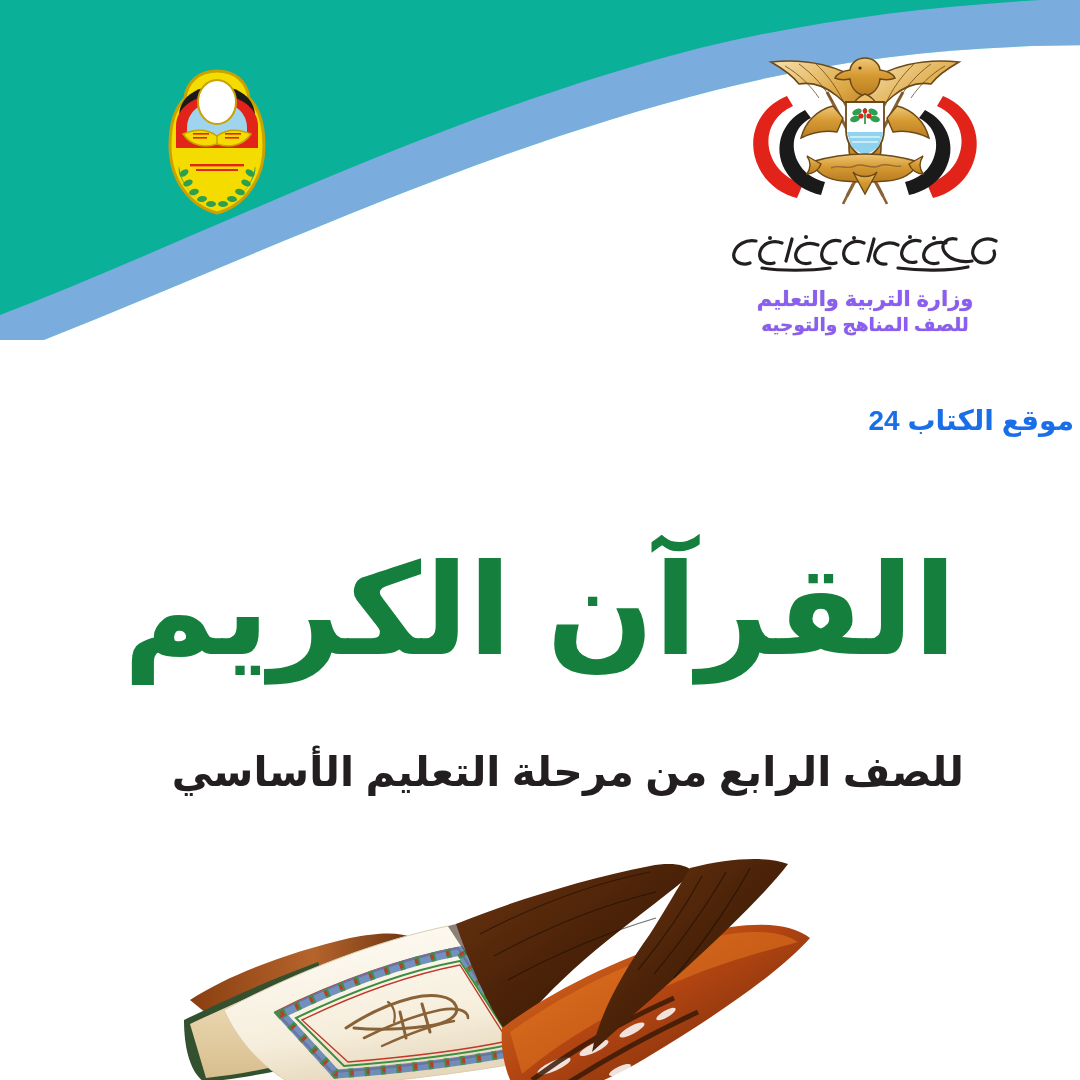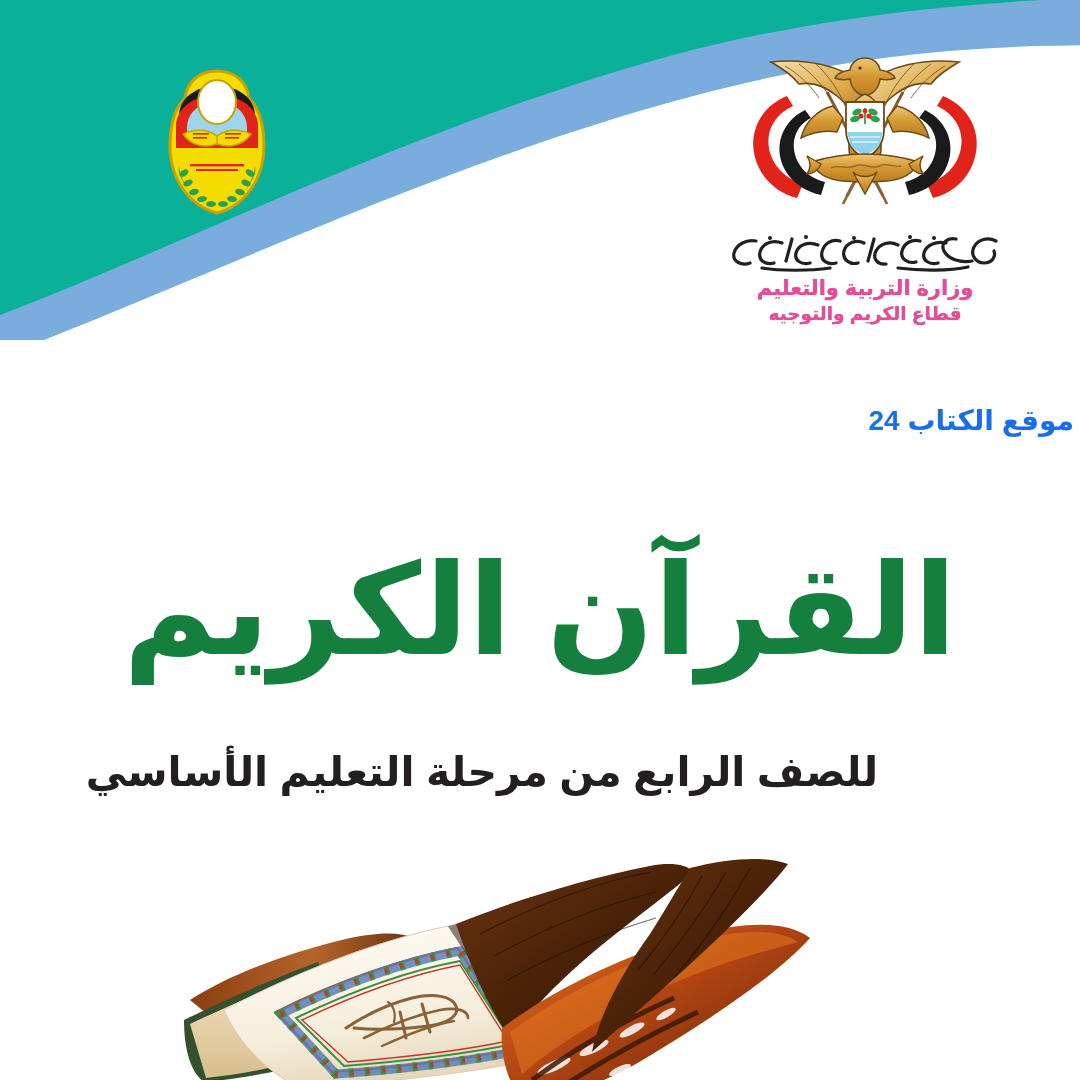--- a/index.html
+++ b/index.html
@@ -23,21 +23,21 @@
   
   .emblem-block{position:absolute;left:700px;top:44px;width:330px;text-align:center;}
   .emblem-art{width:300px;height:185px;margin:0 auto;display:block;}
   .emblem-art svg{display:block;width:100%;height:100%;}
 
   .rep-name{
     margin:2px auto 0;width:290px;height:42px;display:block;
   }
   .rep-name svg{display:block;width:100%;height:100%;}
 
-  .min-lines{margin-top:1px;color:#ec4899;line-height:1.32;}
+  .min-lines{margin-top:12px;color:#8b5cf6;line-height:1.32;}
   .min-line{
     font-weight:bold;letter-spacing:.6px;
     text-shadow:0 0 1px rgba(35,31,32,.55);
   }
   .min-line.l1{font-size:21px;letter-spacing:1.6px;}
   .min-line.l2{font-size:18.5px;letter-spacing:.7px;}
   .min-line.l3{font-size:18.5px;letter-spacing:.7px;}
 
   
   .site-mark{
@@ -48,21 +48,21 @@
     letter-spacing:.5px;direction:rtl;
   }
 
   
   .main-title{
     position:absolute;top:548px;left:0;width:1080px;text-align:center;
     font-size:126px;font-weight:bold;color:#15803d;
     letter-spacing:2px;line-height:1;direction:rtl;white-space:nowrap;
   }
   .subtitle{
-    position:absolute;top:752px;left:0;width:964px;text-align:center;
+    position:absolute;top:752px;left:0;width:964px;text-align:right;
     font-size:41px;font-weight:bold;color:#231f20;
     letter-spacing:.5px;line-height:1;direction:rtl;white-space:nowrap;
   }
 
   
   .quran-art{position:absolute;left:150px;top:852px;width:720px;height:240px;}
   .quran-art svg{display:block;width:100%;height:100%;}
 </style>
 </head>
 <body>
@@ -254,21 +254,21 @@
             <circle cx="190" cy="6" r="2"></circle>
           <circle cx="134" cy="7" r="2"></circle>
             <circle cx="86" cy="6" r="2"></circle>
           <circle cx="50" cy="7" r="2"></circle>
         </g>
       </svg>
     </div>
 
     <div class="min-lines">
       <div class="min-line l1">وزارة التربية والتعليم</div>
-      <div class="min-line l2">قطاع الكريم والتوجيه</div>
+      <div class="min-line l2">للصف المناهج والتوجيه</div>
     </div>
   </div>
 
   <div class="site-mark">موقع الكتاب 24</div>
 
   <div class="main-title">القرآن الكريم</div>
 
   <div class="subtitle">للصف الرابع من مرحلة التعليم الأساسي</div>
 
   <div class="quran-art">

